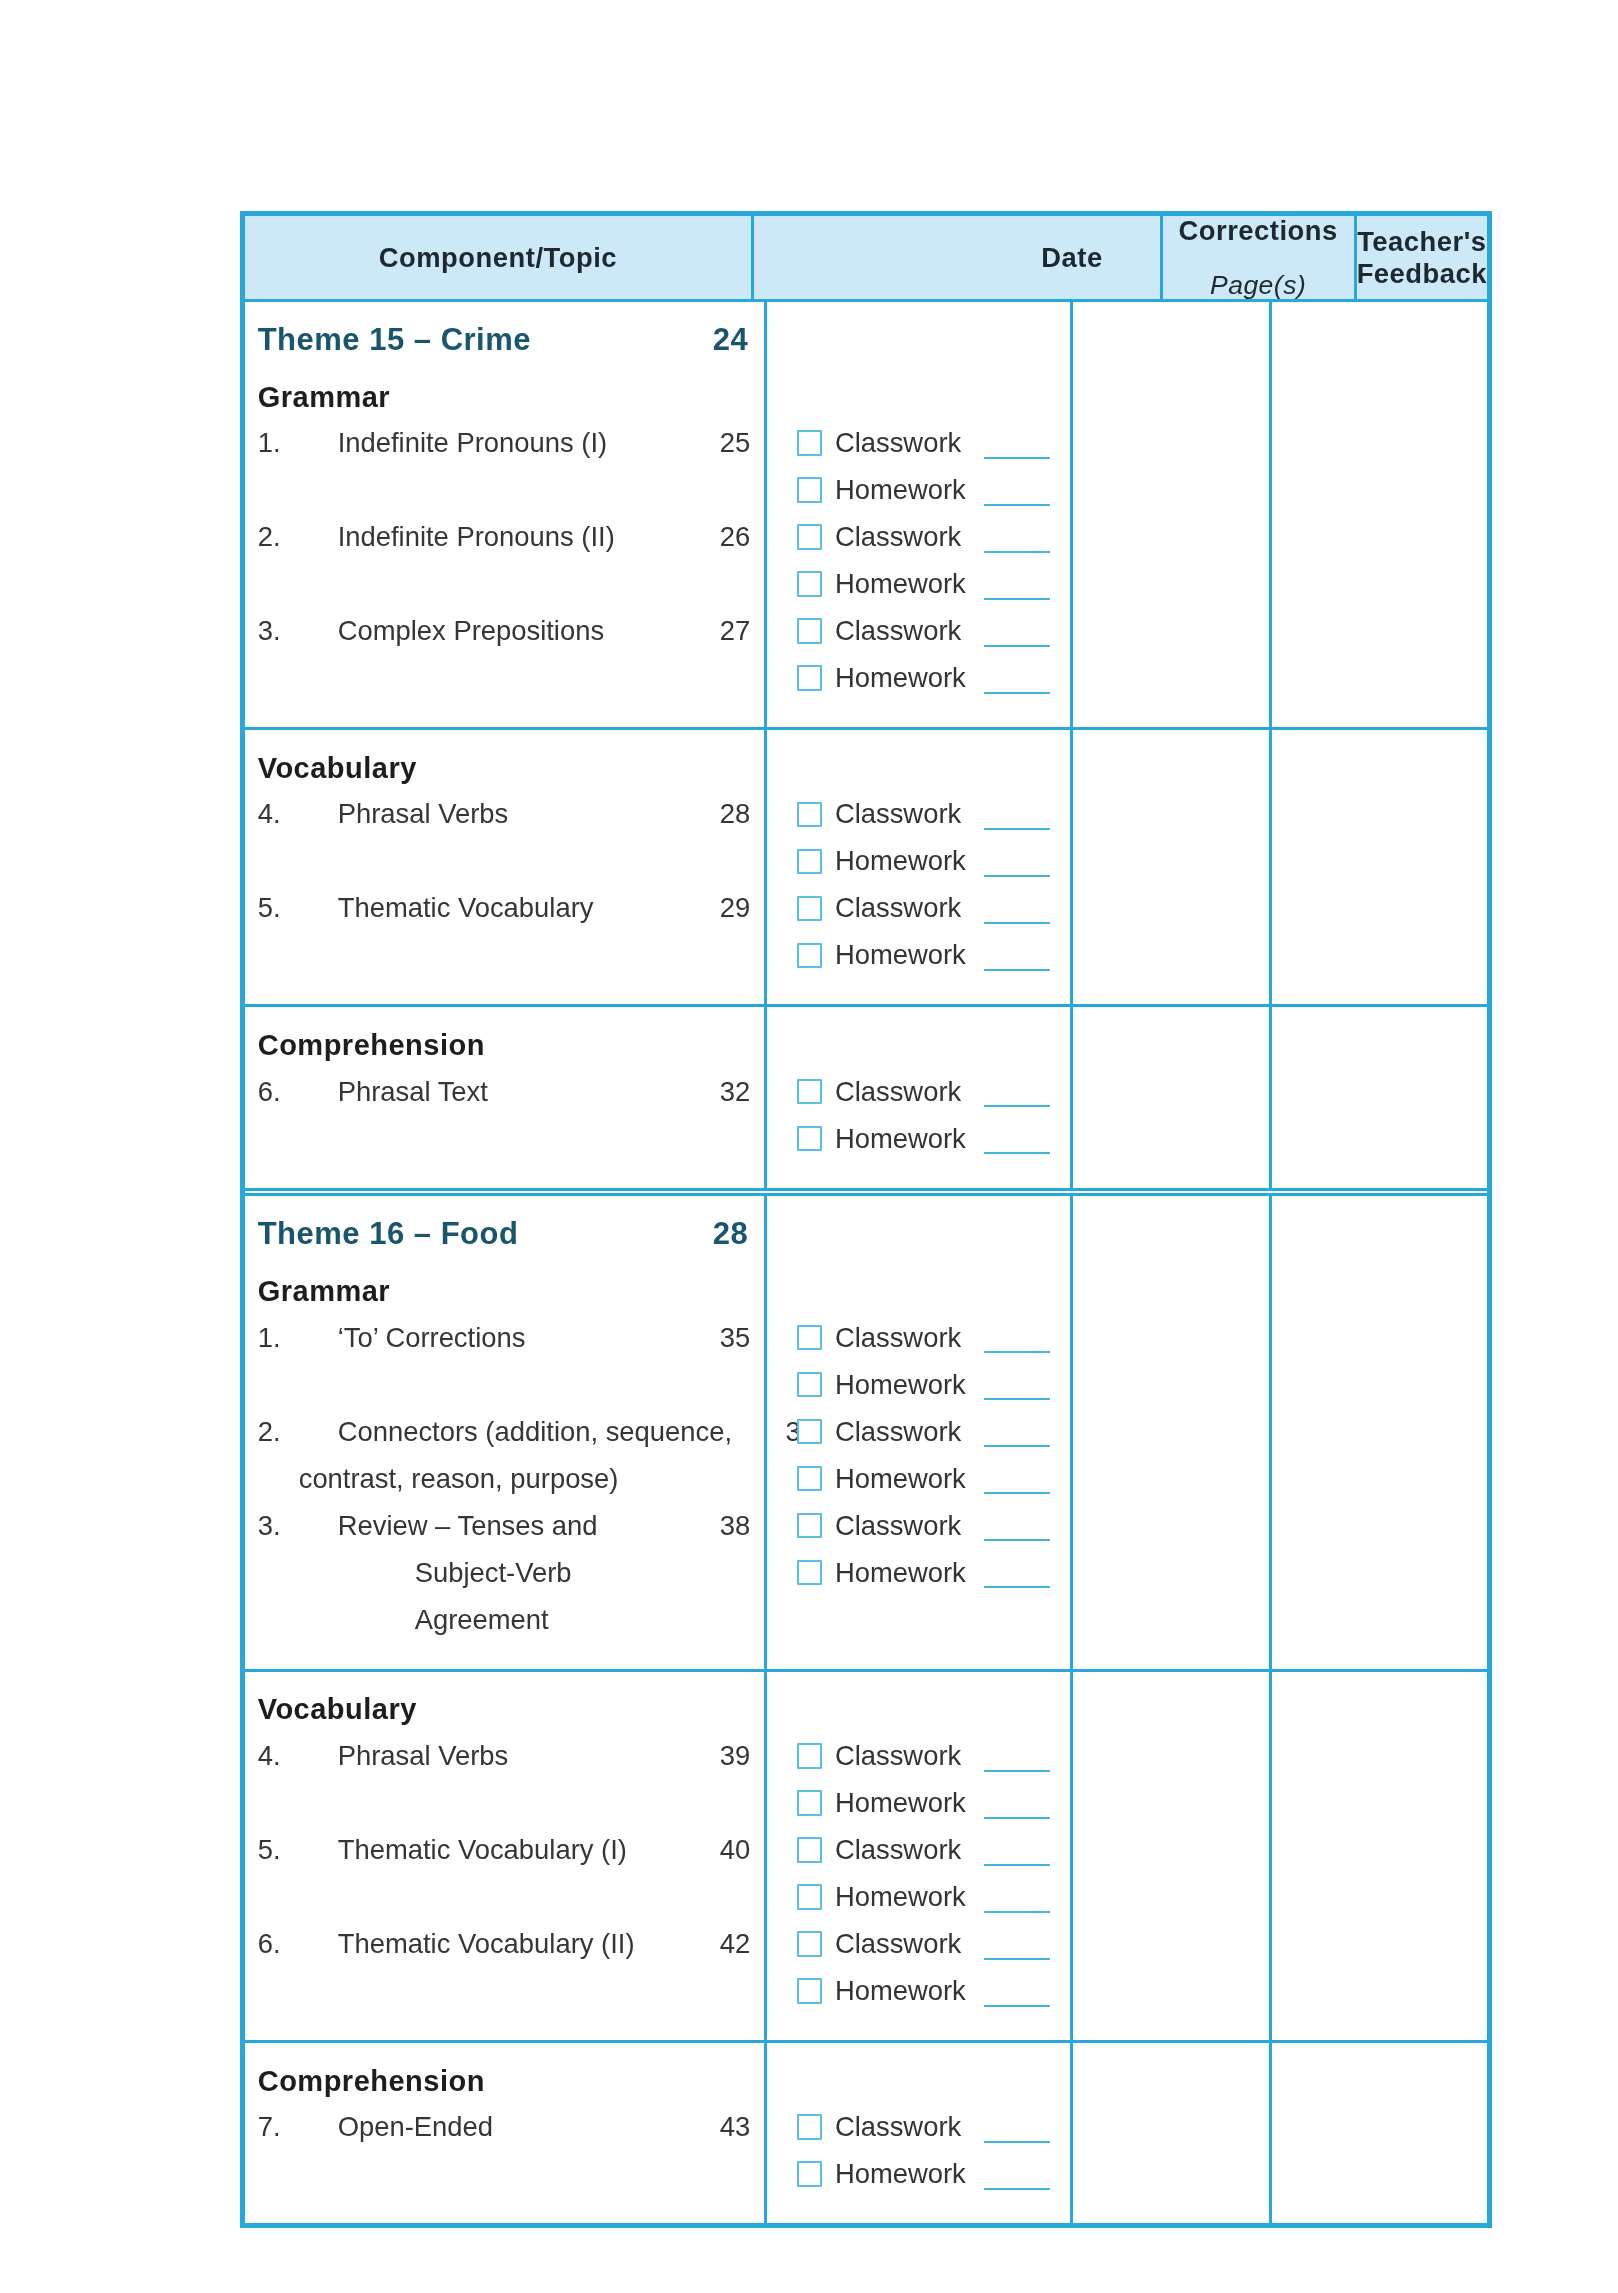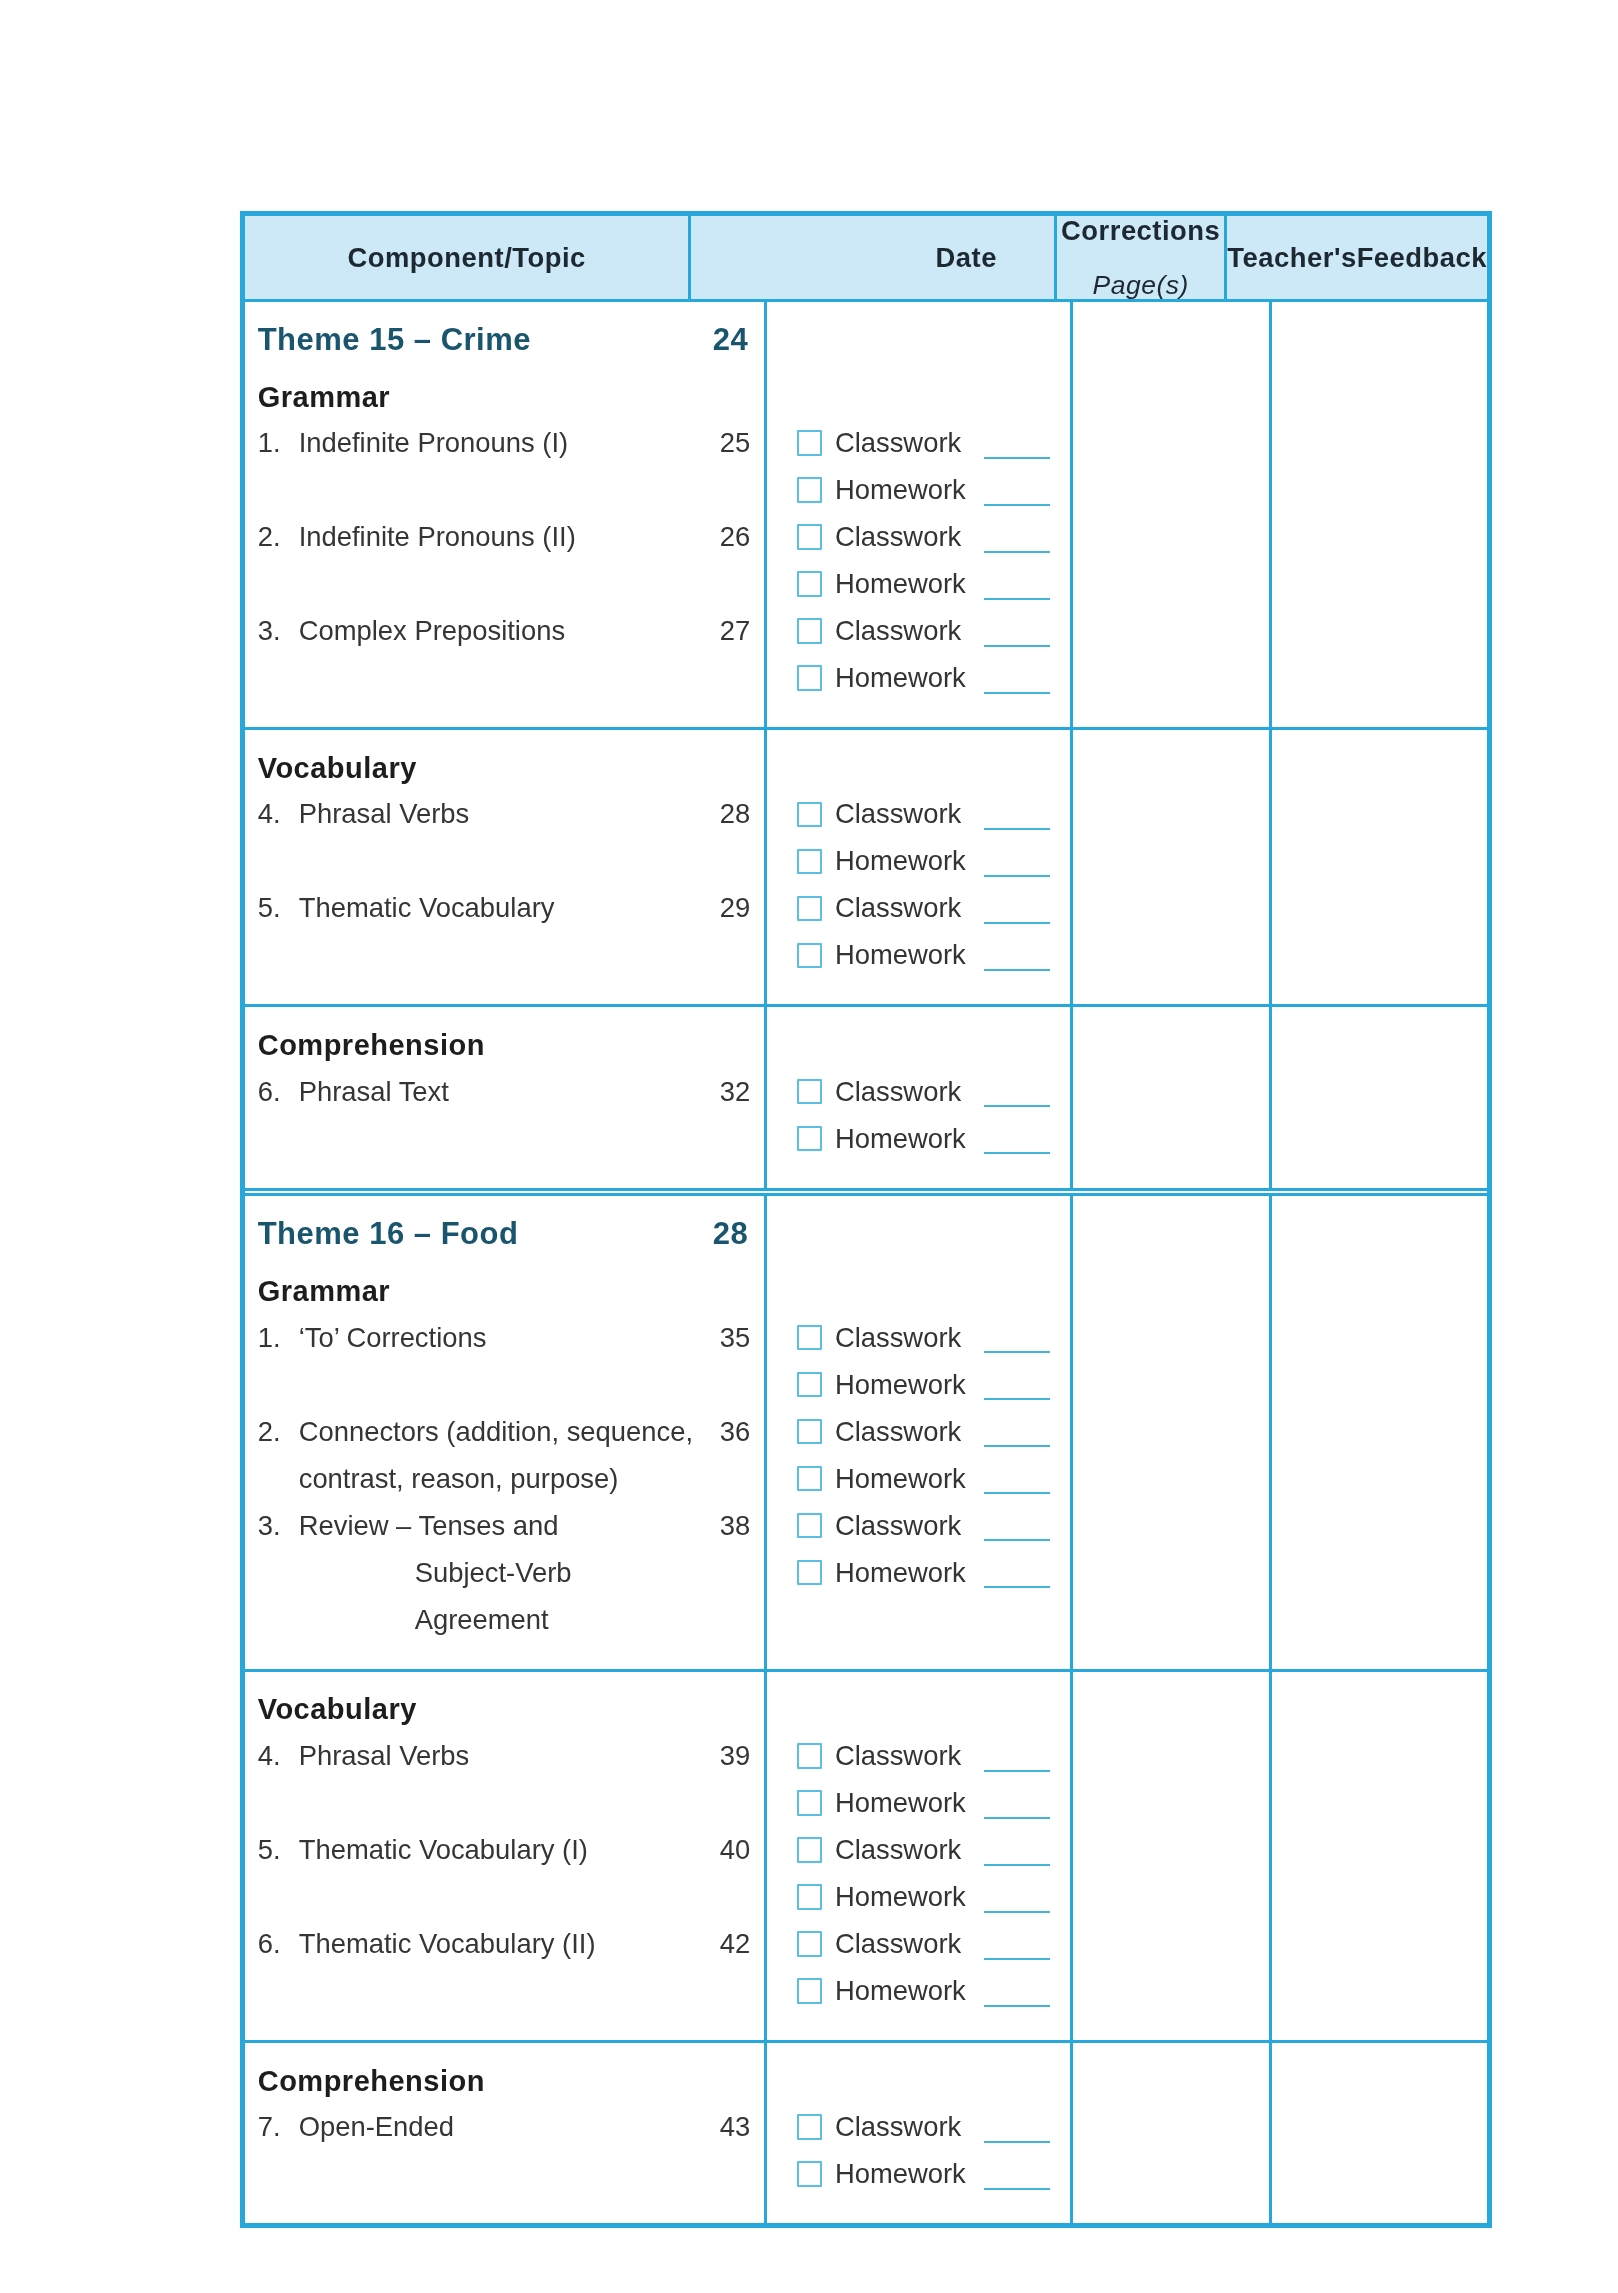--- a/index.html
+++ b/index.html
@@ -16,34 +16,34 @@
   .page{position:relative;width:1618px;height:2294px;background:#fefefe;overflow:hidden;}
 
   .sheet-table{position:absolute;left:240px;top:211px;width:1252px;border:5.9px solid var(--border);background:#fff;}
 
   
   .hrow{display:flex;background:var(--fill);border-bottom:3.9px solid var(--border);height:86px;}
   .hcell{display:flex;align-items:center;justify-content:center;font-weight:bold;font-size:27.4px;color:#1d2830;letter-spacing:0.5px;}
   .h1{width:522px;border-right:3.9px solid var(--border);}
   .h2{width:418px;border-right:3.9px solid var(--border);justify-content:flex-end;padding-right:57px;}
   .h3{width:199px;border-right:3.9px solid var(--border);flex-direction:column;line-height:1.15;gap:24px;}
-  .h4{flex:1;line-height:1.15;}
+  .h4{flex:1;flex-direction:column;line-height:1.15;}
   .h3 .sub{font-style:italic;font-weight:normal;font-size:26.5px;}
 
   
   .row{display:flex;border-bottom:3.9px solid var(--border);}
   .row.last{border-bottom:none;}
   .divider{height:5.9px;background:#fff;border-bottom:3.9px solid var(--border);}
 
   .c1{width:522px;border-right:3.9px solid var(--border);padding:15.7px 13.7px 25.5px 12.7px;}
   .c2{width:290px;border-right:3.9px solid var(--border);padding:15.7px 0 25.5px 0;margin-left:16px;}
   .c3{width:199px;border-right:3.9px solid var(--border);}
   .c4{flex:1;}
 
-  .line{height:47px;display:flex;align-items:center;}
+  .line{height:47px;display:flex;align-items:center;gap:39px;}
   .line.theme{height:57px;justify-content:space-between;font-weight:bold;font-size:31px;color:var(--theme);letter-spacing:0.5px;align-items:flex-start;padding-top:3.9px;}
   .line.slabel{height:45px;font-weight:bold;font-size:29px;color:var(--bold-ink);letter-spacing:0.5px;}
   .line.item{font-size:27.4px;color:var(--ink);}
   .inum{width:41px;flex:none;}
   .itext{flex:1;white-space:nowrap;}
   .ipage{min-width:45px;text-align:right;flex:none;}
   .line.cont{font-size:27.4px;color:var(--ink);padding-left:41px;}
   .line.cont.deep{padding-left:157px;}
   .theme-page{padding-right:2px;}
 

